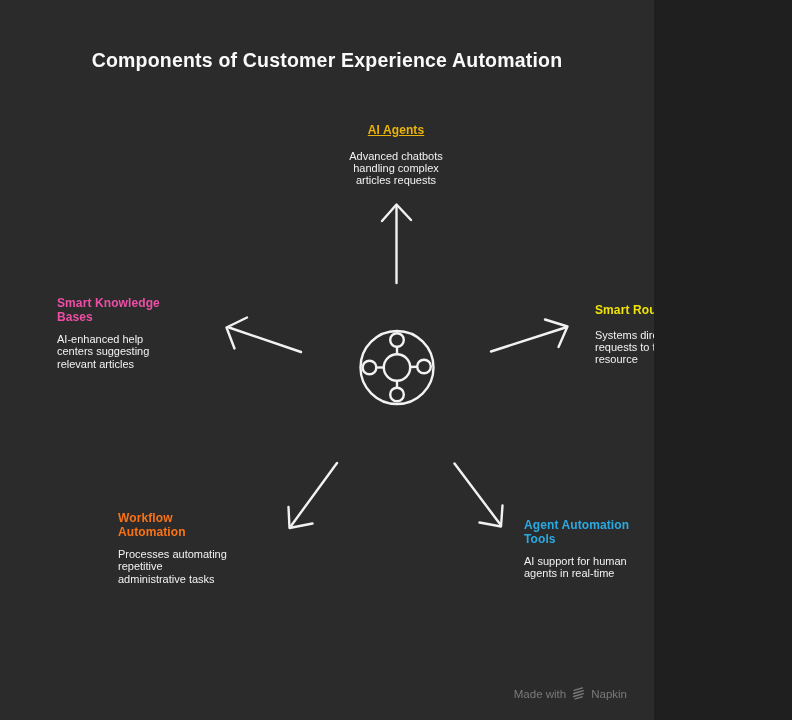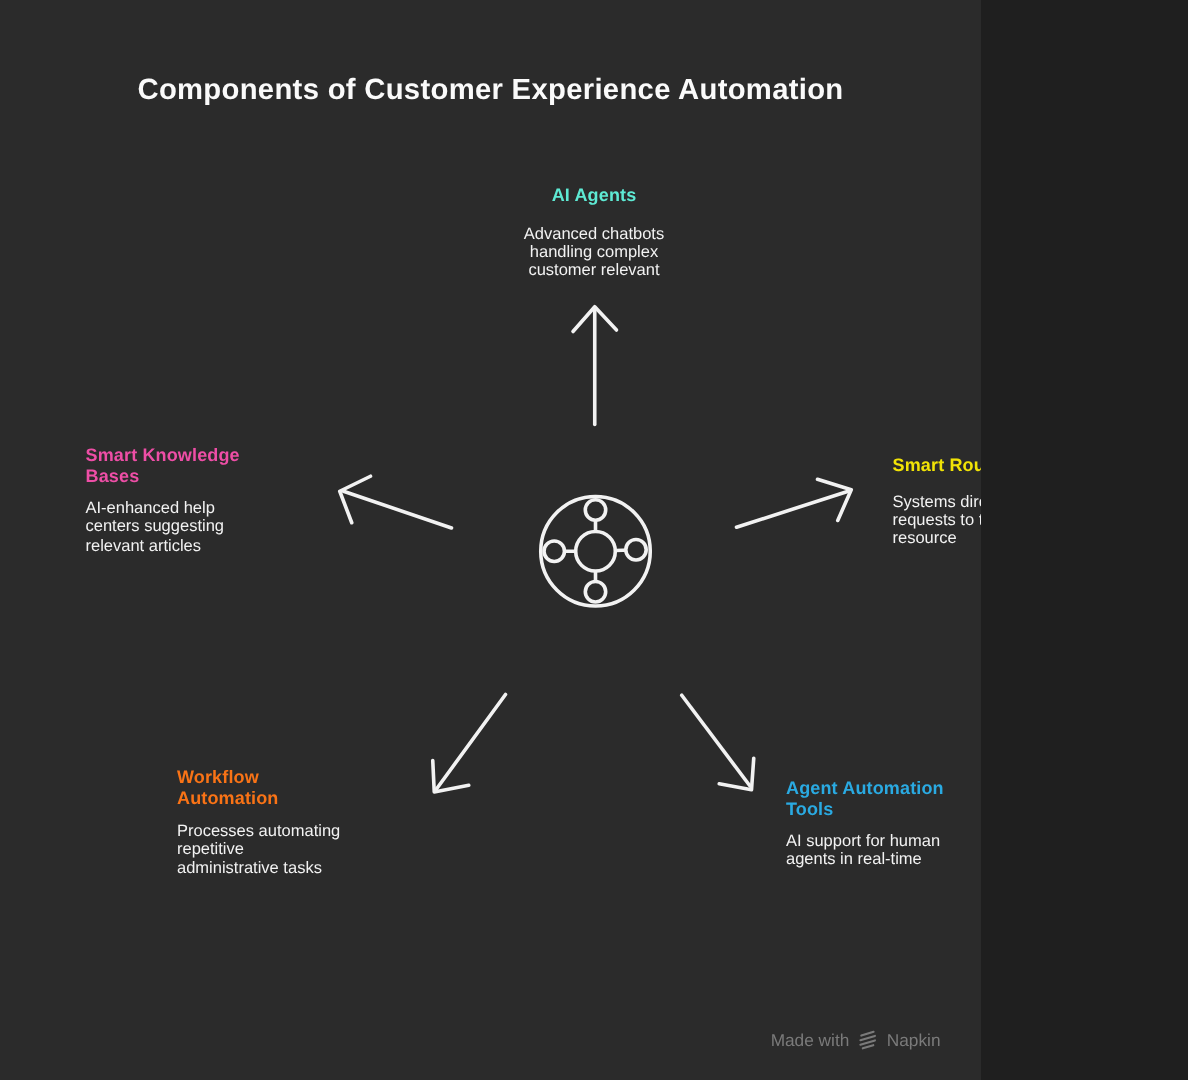--- a/index.html
+++ b/index.html
@@ -110,24 +110,24 @@
       <circle cx="397" cy="394.5" r="6.8" fill="#2b2b2b"></circle>
       <circle cx="369.5" cy="367.5" r="6.8" fill="#2b2b2b"></circle>
       <circle cx="424" cy="366.5" r="6.8" fill="#2b2b2b"></circle>
       <circle cx="397" cy="367.5" r="13.2" fill="#2b2b2b"></circle>
     </g>
   </svg>
 
   <div class="title">Components of Customer Experience Automation</div>
 
   <div class="node node-ai-agents align-center">
-    <div class="label" style="color: #5eead4;">AI Agents</div>
+    <div class="label" style="color: #eab308; text-decoration: underline;">AI Agents</div>
     <div class="desc">Advanced chatbots
 handling complex
-customer relevant</div>
+articles requests</div>
   </div>
 
   <div class="node node-routing align-left">
     <div class="label" style="color: rgb(241, 227, 6);">Smart Routing</div>
     <div class="desc">Systems directing
 requests to the best
 resource</div>
   </div>
 
   <div class="node node-assist align-left">

